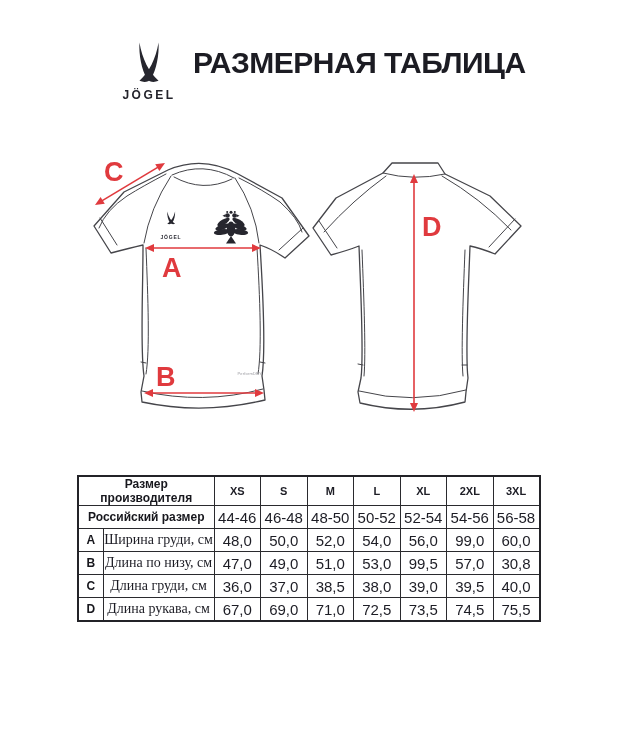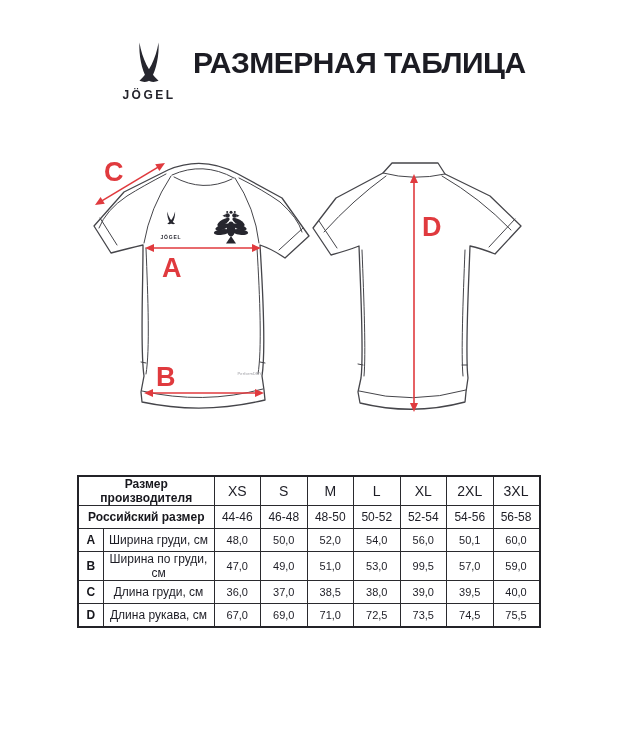--- a/index.html
+++ b/index.html
@@ -27,25 +27,25 @@
   .fabric{font-size:4px;letter-spacing:0.2px;fill:#9a9aa0;}
 
   
   table.size{position:absolute;left:77px;top:475px;width:462px;
              border-collapse:collapse;table-layout:fixed;
              font-family:"Liberation Sans",sans-serif;}
   table.size{border:2px solid #232328;}
   table.size td,table.size th{border:1px solid #2a2a2e;height:22px;
              text-align:center;vertical-align:middle;padding:0;}
   th.rowhead{font-size:12px;font-weight:700;color:#17171d;}
-  td.size-name{font-size:14px;font-weight:400;color:#1d1d25;}
-  td.ru-size{font-size:12px;font-weight:500;color:#1d1d25;}
+  td.size-name{font-size:11px;font-weight:700;color:#1d1d25;}
+  td.ru-size{font-size:15px;font-weight:500;color:#1d1d25;}
   td.key{font-size:12px;font-weight:700;color:#17171d;}
-  td.lbl{font-size:12px;text-align:left;padding-left:9px;color:#1d1d25;}
-  td.val{font-size:11px;color:#1d1d25;}
+  td.lbl{font-size:14px;text-align:left;padding-left:9px;color:#1d1d25;font-family:Liberation Serif, serif;}
+  td.val{font-size:15px;color:#1d1d25;}
 </style>
 </head>
 <body>
 
 <div class="page">
 
   <div class="brand">
     <svg width="30" height="46" viewBox="0 0 44 64">
       <path class="mark" d="M8,2 C12,26 22,46 36,58 C29,61 23,60 19,55 C11,42 7,20 8,2 Z"></path>
       <path class="mark" d="M36,2 C32,26 22,46 8,58 C15,61 21,60 25,55 C33,42 37,20 36,2 Z"></path>
@@ -178,33 +178,33 @@
       <td class="ru-size">56-58</td>
     </tr>
     <tr>
       <td class="key">A</td>
       <td class="lbl">Ширина груди, см</td>
       <td class="val">48,0</td>
       <td class="val">50,0</td>
       <td class="val">52,0</td>
       <td class="val">54,0</td>
       <td class="val">56,0</td>
-      <td class="val">50,1</td>
+      <td class="val">99,0</td>
       <td class="val">60,0</td>
     </tr>
     <tr>
       <td class="key">B</td>
-      <td class="lbl">Ширина по груди, см</td>
+      <td class="lbl">Длина по низу, см</td>
       <td class="val">47,0</td>
       <td class="val">49,0</td>
       <td class="val">51,0</td>
       <td class="val">53,0</td>
       <td class="val">99,5</td>
       <td class="val">57,0</td>
-      <td class="val">59,0</td>
+      <td class="val">30,8</td>
     </tr>
     <tr>
       <td class="key">C</td>
       <td class="lbl">Длина груди, см</td>
       <td class="val">36,0</td>
       <td class="val">37,0</td>
       <td class="val">38,5</td>
       <td class="val">38,0</td>
       <td class="val">39,0</td>
       <td class="val">39,5</td>

